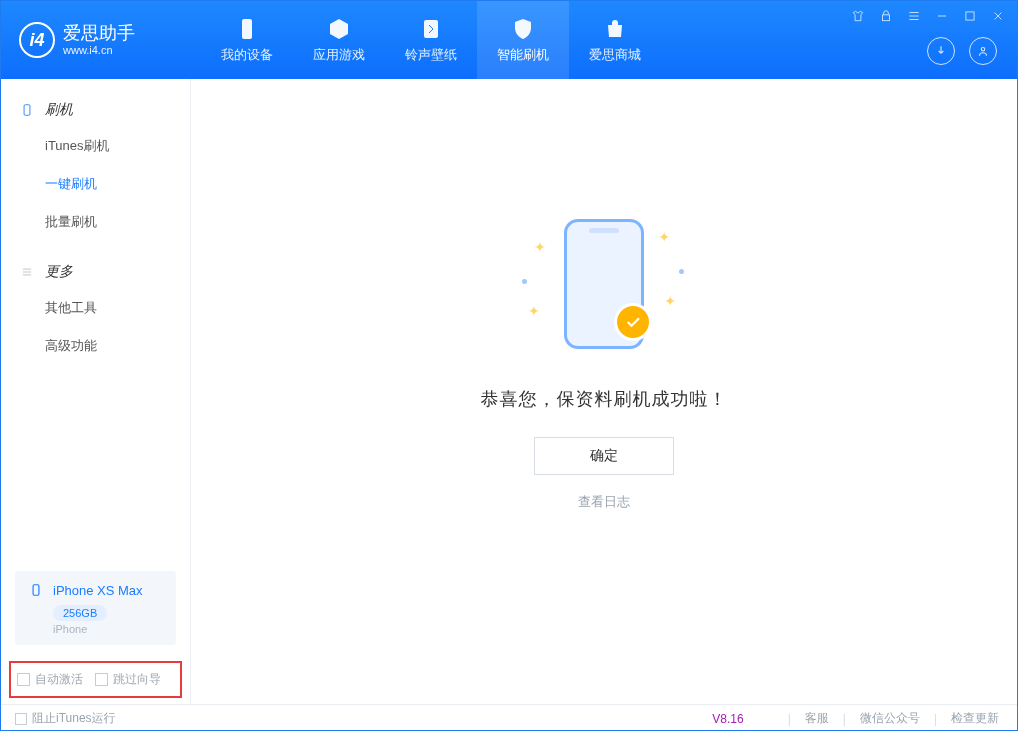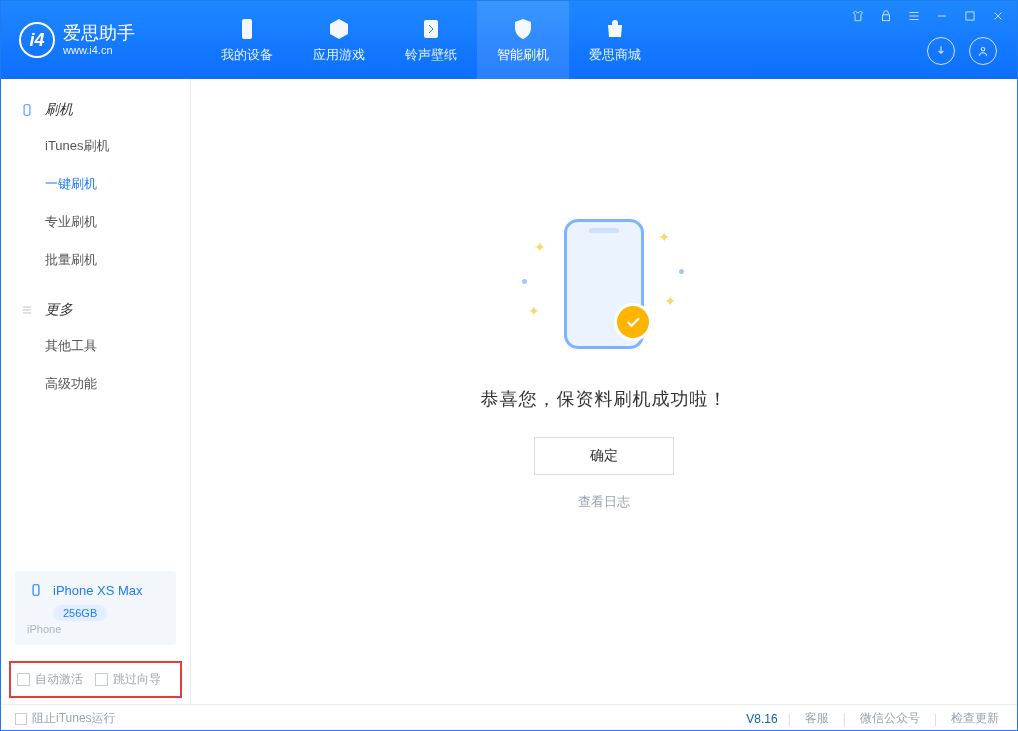--- a/index.html
+++ b/index.html
@@ -41,21 +41,21 @@
 
 .mode-box { margin: 8px 14px; background: #f3f7fc; border-radius: 3px; padding: 10px 12px; display: flex; align-items: center; color: #333; font-size: 13px; }
 .mode-box .micn { width: 18px; height: 18px; margin-right: 8px; display:flex; align-items:center; justify-content:center;}
 .mode-box .micn svg {width:16px;height:16px;}
 
 .device-box { margin: 0 14px 10px; background: #f3f7fc; border-radius: 3px; padding: 10px 12px; }
 .device-box .drow { display: flex; align-items: center; font-size: 13px; color: #1a7cff; font-weight: 500; }
 .device-box .dicn { width:18px; height:18px; margin-right:8px; display:flex;align-items:center;justify-content:center;}
 .device-box .dicn svg{width:14px;height:14px;}
 .device-box .badge { display: inline-block; margin: 6px 0 2px 26px; background: #e3efff; color: #1a7cff; border-radius: 10px; padding: 2px 10px; font-size: 11px; }
-.device-box .dtype { font-size: 11px; color: #aab4c0; }
+.device-box .dtype { margin-left: 26px; font-size: 11px; color: #aab4c0; }
 
 .highlight-box { border: 2px solid #e73a3a; margin: 6px 8px; padding: 8px 6px; display: flex; gap: 12px; align-items: center; }
 .chk { display: flex; align-items: center; font-size: 12px; color: #a0a8b0; cursor: pointer; }
 .chk .box { width: 13px; height: 13px; border: 1px solid #c6ccd4; margin-right: 5px; background:#fff; }
 
 
 .main { flex: 1; position: relative; display: flex; flex-direction: column; align-items: center; padding-top: 130px; }
 .illus { width: 180px; height: 150px; position: relative; display:flex; align-items:center; justify-content:center;}
 .phone { width: 80px; height: 130px; border: 3px solid #7db4ff; border-radius: 14px; background: #eaf3ff; position: relative; }
 .phone::before { content:""; position:absolute; top:6px; left:50%; transform:translateX(-50%); width:30px; height:5px; background:#cfe1ff; border-radius:3px;}
@@ -68,21 +68,21 @@
 
 .success-text { margin-top: 28px; font-size: 18px; color: #333; letter-spacing: 1px; }
 .ok-btn { margin-top: 26px; width: 140px; height: 38px; border: 1px solid #d8dde3; background: #fff; font-size: 14px; color: #333; cursor: pointer; }
 .view-log { margin-top: 18px; font-size: 13px; color: #9aa4b0; cursor: pointer; }
 
 
 .footer { height: 28px; border-top: 1px solid #eaeef2; display: flex; align-items: center; padding: 0 14px; font-size: 12px; color: #9aa4b0; }
 .footer .fchk { display:flex; align-items:center; cursor:pointer;}
 .footer .fchk .box{ width:12px;height:12px;border:1px solid #c6ccd4; margin-right:5px;}
 .footer .spacer{flex:1;}
-.footer .ver{ color:#0369a1; margin-right:0;}
+.footer .ver{ color:#a21caf; margin-right:34px;}
 .footer .flink{ color:#9aa4b0; cursor:pointer; padding:0 4px;}
 .footer .sep{ color:#d8dde3; margin:0 10px;}
 </style>
 </head>
 <body>
 
 <div class="header">
   <div class="logo-area">
     <div class="logo-icon">i4</div>
     <div class="logo-text">
@@ -189,21 +189,20 @@
       <div class="side-header">
         <span class="hicon">
             <svg viewBox="0 0 24 24">
               <rect x="7" y="3" width="10" height="18" rx="2" fill="none" stroke="#1a7cff" stroke-width="1.5"></rect>
             </svg>
           </span>
         <span>刷机</span>
       </div>
       <div class="side-item">iTunes刷机</div>
       <div class="side-item active">一键刷机</div>
-      <div class="side-item">专业刷机</div>
       <div class="side-item">批量刷机</div>
     </div>
     <div class="side-group">
       <div class="side-header">
         <span class="hicon">
             <svg viewBox="0 0 24 24">
               <path d="M5 7h14M5 12h14M5 17h14" stroke="#b6bec8" stroke-width="1.5"></path>
             </svg>
           </span>
         <span>更多</span>

